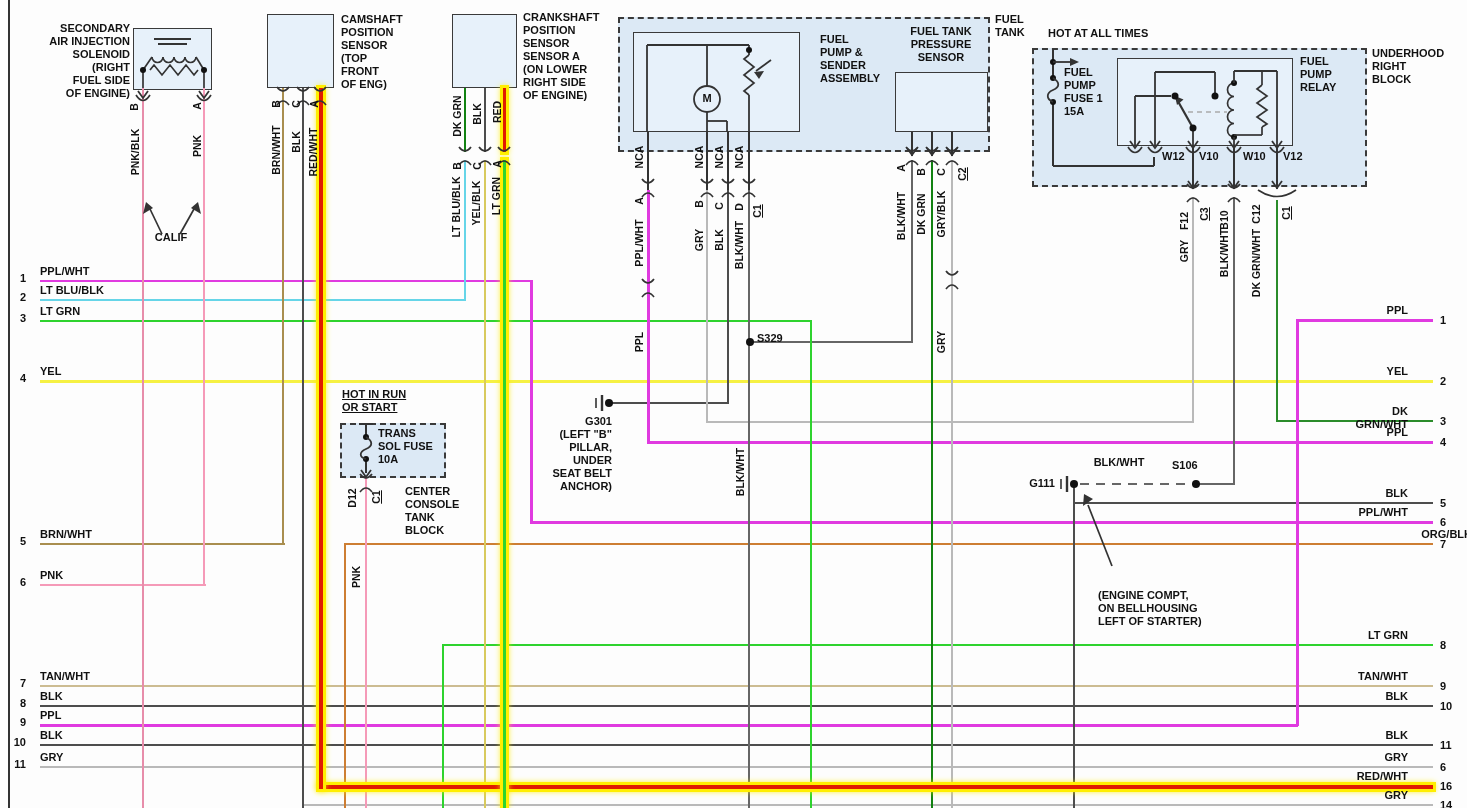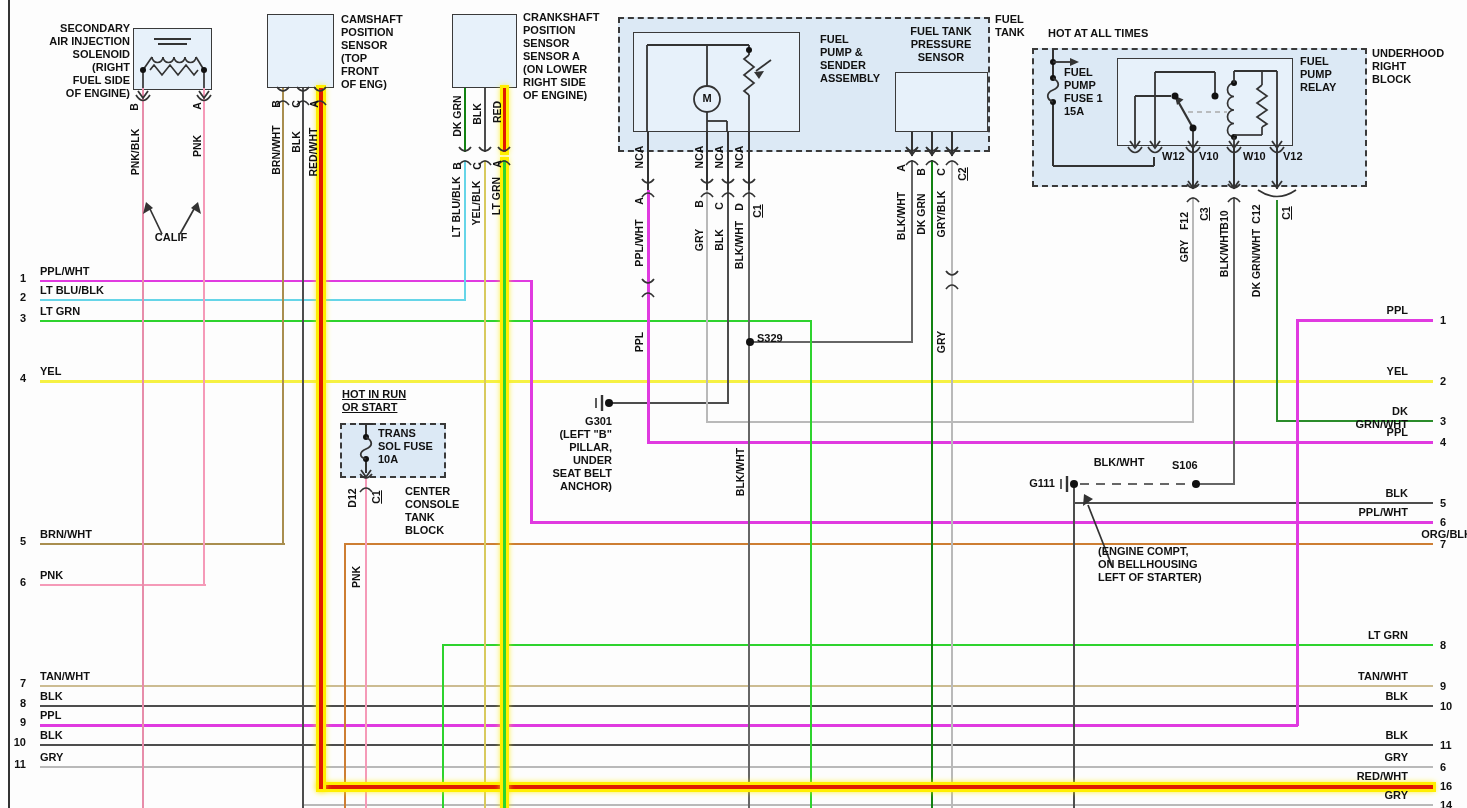--- a/index.html
+++ b/index.html
@@ -148,21 +148,21 @@
     <span class="lbl" style="left: 405px; top: 485px;">CENTER
 CONSOLE
 TANK
 BLOCK</span>
     <span class="lbl" style="left: 612px; top: 415px; transform: translateX(-100%); text-align: right;">G301
 (LEFT "B"
 PILLAR,
 UNDER
 SEAT BELT
 ANCHOR)</span>
-    <span class="lbl" style="left: 1098px; top: 545px;">(ENGINE COMPT,
+    <span class="lbl" style="left: 1098px; top: 589px;">(ENGINE COMPT,
 ON BELLHOUSING
 LEFT OF STARTER)</span>
     <span class="lbl" style="left: 1055px; top: 477px; transform: translateX(-100%); text-align: center;">G111</span>
     <span class="lbl" style="left: 1172px; top: 459px;">S106</span>
     <span class="lbl" style="left: 757px; top: 332px;">S329</span>
     <span class="lbl" style="left: 1119px; top: 456px; transform: translateX(-50%); text-align: center;">BLK/WHT</span>
     <span class="lbl" style="left: 707px; top: 92px; transform: translateX(-50%); text-align: center;">M</span>
     <span class="lbl" style="left: 1162px; top: 150px;">W12</span>
     <span class="lbl" style="left: 1199px; top: 150px;">V10</span>
     <span class="lbl" style="left: 1243px; top: 150px;">W10</span>

